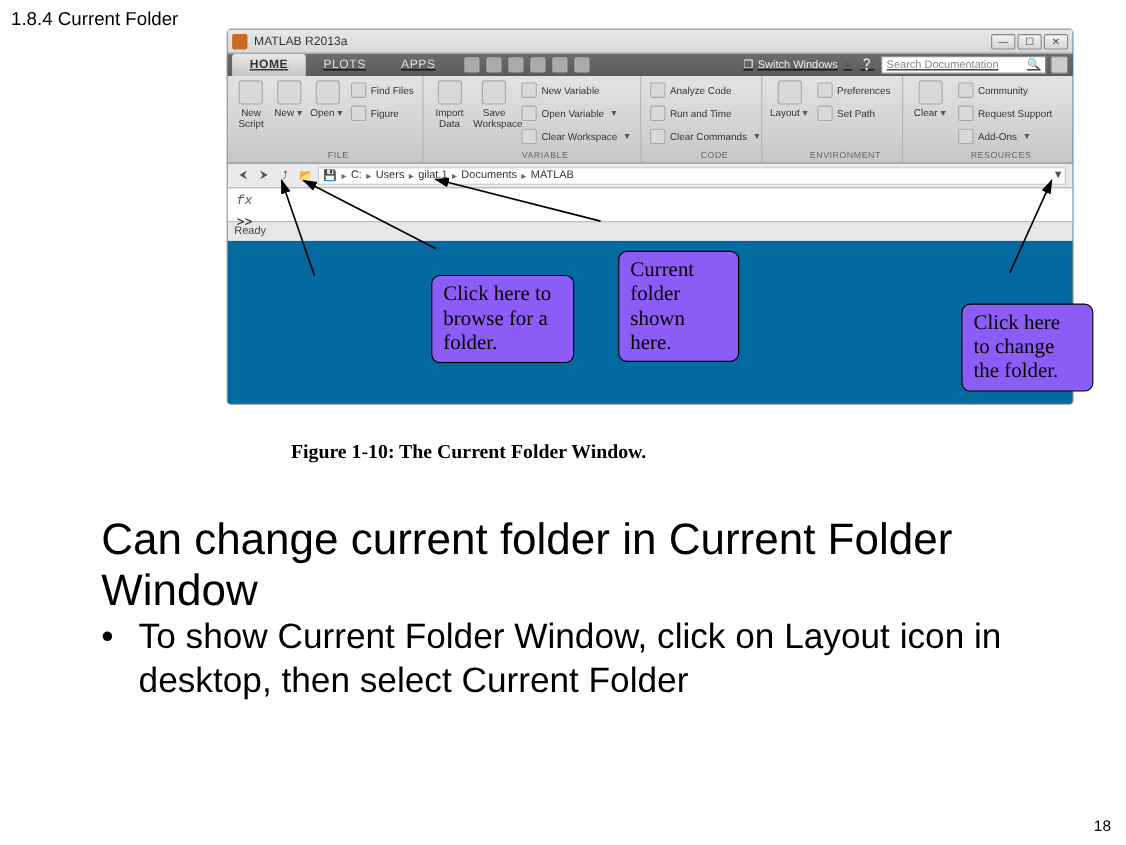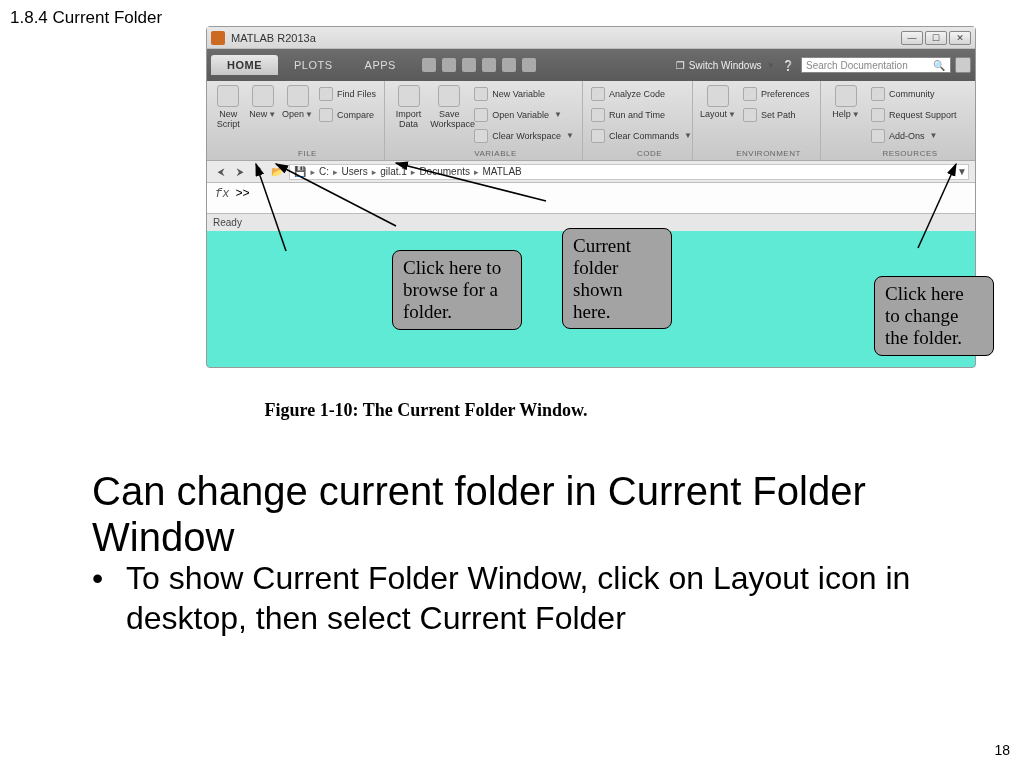--- a/index.html
+++ b/index.html
@@ -3,32 +3,32 @@
 <meta charset="utf-8">
 <style>
   * { box-sizing: border-box; margin: 0; padding: 0; }
   html, body { width: 1024px; height: 768px; font-family: Arial, Helvetica, sans-serif; background:#fff; color:#000; }
   .page { position:relative; width:1024px; height:768px; }
 
   .section-heading { position:absolute; top:8px; left:10px; font-size:17px; }
 
   
   .win { position:absolute; top:26px; left:206px; width:770px; height:342px;
-         border:1px solid #9a9a9a; background:#5eead4; border-radius:4px; }
+         border:1px solid #9a9a9a; background:#0369a1; border-radius:4px; }
   .titlebar { height:22px; background:linear-gradient(#e8e8e8,#d8d8d8);
               border-bottom:1px solid #bcbcbc; display:flex; align-items:center; padding:0 4px;}
   .titlebar .app-icon { width:14px;height:14px;margin-right:6px;background:#cc6a22;border-radius:2px; }
   .titlebar .title { font-size:11px; color:#333; flex:0 0 auto; }
   .titlebar .spacer { flex:1; }
   .winbtn { width:22px;height:14px;margin-left:2px;border:1px solid #888;
             background:linear-gradient(#f3f3f3,#d6d6d6);font-size:9px;line-height:12px;text-align:center;
             border-radius:2px;color:#444;}
 
-  .quickbar { height:32px; background:linear-gradient(#6c6c6c,#5a5a5a); display:flex; align-items:center;
-              padding:0 4px; position:relative; }
+  .quickbar { height:20px; background:linear-gradient(#6c6c6c,#5a5a5a); display:flex; align-items:center;
+              padding:0 4px; position:relative;text-decoration:underline; }
   .tab { height:20px; padding:0 16px; font-size:11px; color:#ddd; line-height:20px; letter-spacing:0.5px;}
   .tab.active { background:linear-gradient(#e8e8e8,#c6c6c6); color:#333; font-weight:bold; border-top-left-radius:3px; border-top-right-radius:3px;}
   .quick-icons { margin-left:10px; display:flex; gap:6px; }
   .quick-icons .qi { width:14px;height:14px;background:#aaa;border-radius:2px;}
   .quickbar .switch { margin-left:auto; display:flex; align-items:center; gap:4px; color:#eee; font-size:10px; padding:0 6px;}
   .searchdoc { width:150px; height:16px; background:#fff; border:1px solid #888; display:flex; align-items:center;
                padding:0 4px; font-size:10px; color:#888; }
   .searchdoc .mag { margin-left:auto; }
   .qa-right { width:16px;height:16px;background:#ccc;border:1px solid #888;margin-left:4px;border-radius:2px;}
 
@@ -46,28 +46,28 @@
 
   .pathbar { height:22px; background:#eaeaea; border-bottom:1px solid #bcbcbc;
              display:flex; align-items:center; padding:0 6px; font-size:10px; color:#333; gap:3px; position:relative;}
   .pbtn { width:16px; height:16px; display:flex; align-items:center; justify-content:center;
           border:1px solid transparent; border-radius:2px; color:#555;}
   .crumbs { flex:1; display:flex; align-items:center; gap:4px; padding-left:4px; border:1px solid #c9c9c9; height:16px; background:#fff;}
   .crumbs .sep { font-size:9px; color:#666; }
   .cf-drop{ position:absolute; right:6px; top:3px; width:14px;height:14px; display:flex;align-items:center;justify-content:center;color:#555;}
 
   .cmdarea { height:30px; padding:4px 8px; font-family:"Courier New",monospace; font-size:12px; background:#fdfdfd;
-             display:flex; align-items:flex-start; gap:6px;}
+             display:flex; align-items:flex-start; gap:6px;flex-direction:column;}
   .cmdarea .fx { font-style:italic; color:#555; }
   .fill { flex:1; background:#fdfdfd; }
   .status { height:18px; border-top:1px solid #bcbcbc; background:#e7e7e7;
             font-size:10px; color:#444; padding:0 6px; line-height:18px;}
 
   
-  .callout { position:absolute; border:1.5px solid #000; border-radius:8px; padding:6px 10px; background:#a3a3a3;
+  .callout { position:absolute; border:1.5px solid #000; border-radius:8px; padding:6px 10px; background:#8b5cf6;
              font-family:"Times New Roman",serif; font-size:19px; line-height:1.15;}
   svg.arrows { position:absolute; top:26px; left:206px; width:770px; height:342px; pointer-events:none; }
 
   
   .caption { position:absolute; top:400px; left:0; width:852px; text-align:center;
              font-family:"Times New Roman", serif; font-size:18px;}
   .caption b { font-weight:bold; }
   .headline { position:absolute; top:452px; left:92px; width:836px; font-size:40px; line-height:1.15;margin-top:16px; }
   .bullets  { position:absolute; top:558px; left:92px; width:836px; font-size:32px; line-height:1.25;}
   .bullets .row { display:flex; }
@@ -124,21 +124,21 @@
 Script</span></div>
           <div class="bigbtn"><div class="ic"></div><span>New</span><span class="drop">▼</span></div>
           <div class="bigbtn"><div class="ic"></div><span>Open</span><span class="drop">▼</span></div>
           <div class="col">
             <div class="smbtn">
                 <div class="ic"></div>
                 <span>Find Files</span>
               </div>
             <div class="smbtn">
                 <div class="ic"></div>
-                <span>Compare</span>
+                <span>Figure</span>
               </div>
           </div>
         </div>
         <div class="label">FILE</div>
       </div>
 
       <div class="grp" style="width:198px;">
         <div class="body">
           <div class="bigbtn"><div class="ic"></div><span>Import
 Data</span></div>
@@ -197,21 +197,21 @@
                 <div class="ic"></div>
                 <span>Set Path</span>
               </div>
           </div>
         </div>
         <div class="label">ENVIRONMENT</div>
       </div>
 
       <div class="grp" style="flex:1;border-right:none;">
         <div class="body">
-          <div class="bigbtn"><div class="ic"></div><span>Help</span><span class="drop">▼</span></div>
+          <div class="bigbtn"><div class="ic"></div><span>Clear</span><span class="drop">▼</span></div>
           <div class="col">
             <div class="smbtn">
                 <div class="ic"></div>
                 <span>Community</span>
               </div>
             <div class="smbtn">
                 <div class="ic"></div>
                 <span>Request Support</span>
               </div>
             <div class="smbtn">

